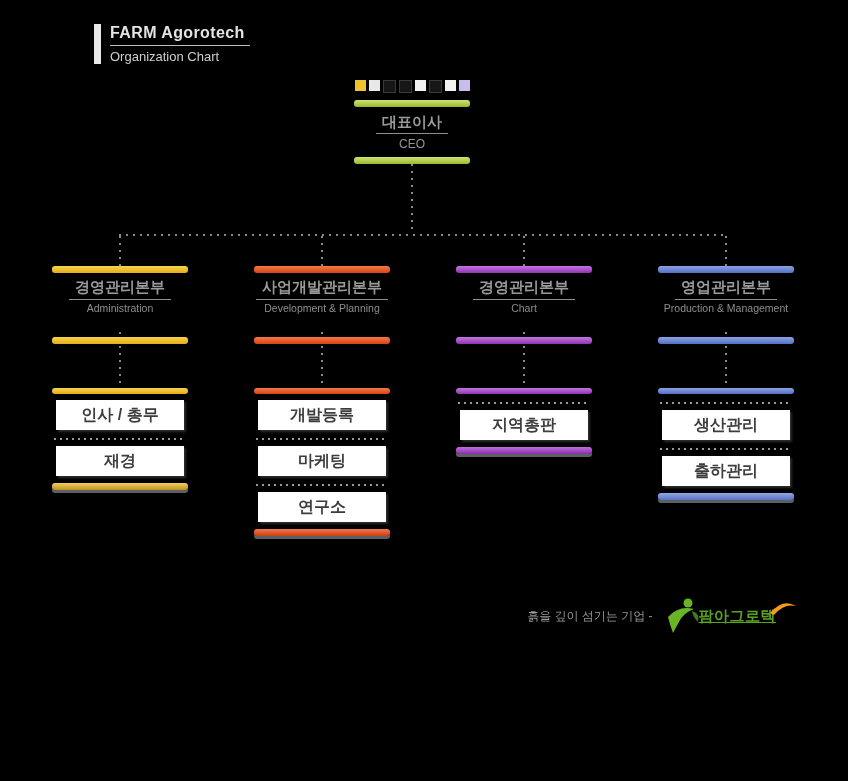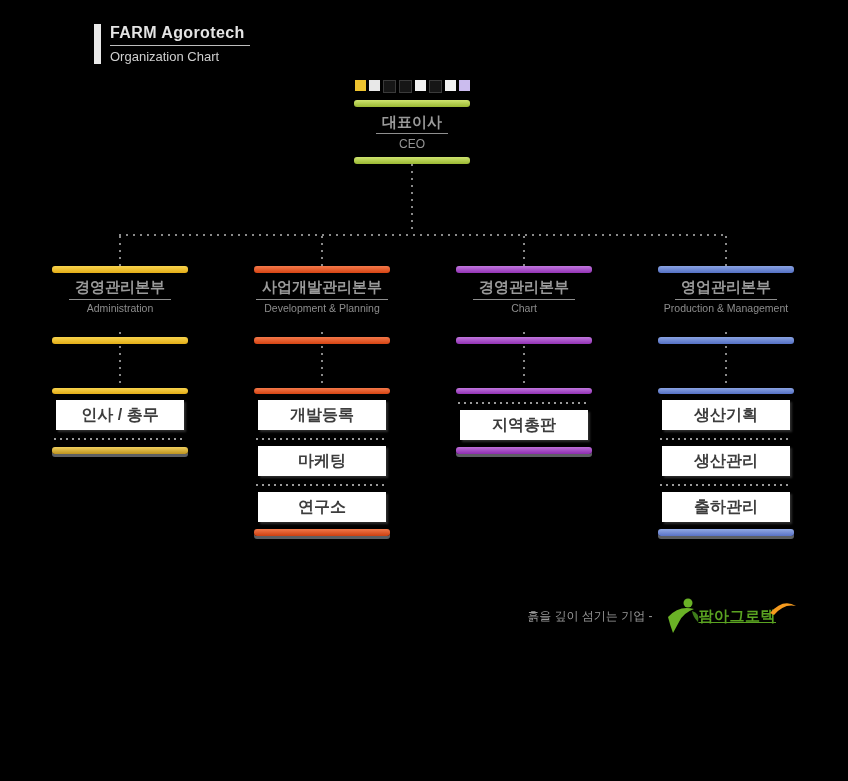--- a/index.html
+++ b/index.html
@@ -122,20 +122,23 @@
     <div class="bar yellow"></div>
     <div class="dept-name"><span class="u">경영관리본부</span></div>
     <div class="dept-en">Administration</div>
     <div class="bar yellow"></div>
     <div class="group">
       <div class="gbar-top bar yellow"></div>
       <div class="unit-box">
           <span>인사 / 총무</span>
         </div>
       <div class="dotline"></div>
+      <div class="unit-box">
+          <span>재경</span>
+        </div>
       <div class="gbar-bot bar d1foot gfoot"></div>
     </div>
   </div>
 
   <div class="col c2">
     <div class="bar orange"></div>
     <div class="dept-name"><span class="u">사업개발관리본부</span></div>
     <div class="dept-en">Development &amp; Planning</div>
     <div class="bar orange"></div>
     <div class="group">
@@ -170,23 +173,20 @@
     </div>
   </div>
 
   <div class="col c4">
     <div class="bar blue"></div>
     <div class="dept-name"><span class="u">영업관리본부</span></div>
     <div class="dept-en">Production &amp; Management</div>
     <div class="bar blue"></div>
     <div class="group">
       <div class="gbar-top bar blue"></div>
-      <div class="unit-box">
-          <span>생산기획</span>
-        </div>
       <div class="dotline"></div>
       <div class="unit-box">
           <span>생산관리</span>
         </div>
       <div class="dotline"></div>
       <div class="unit-box">
           <span>출하관리</span>
         </div>
       <div class="gbar-bot bar d4foot gfoot"></div>
     </div>

